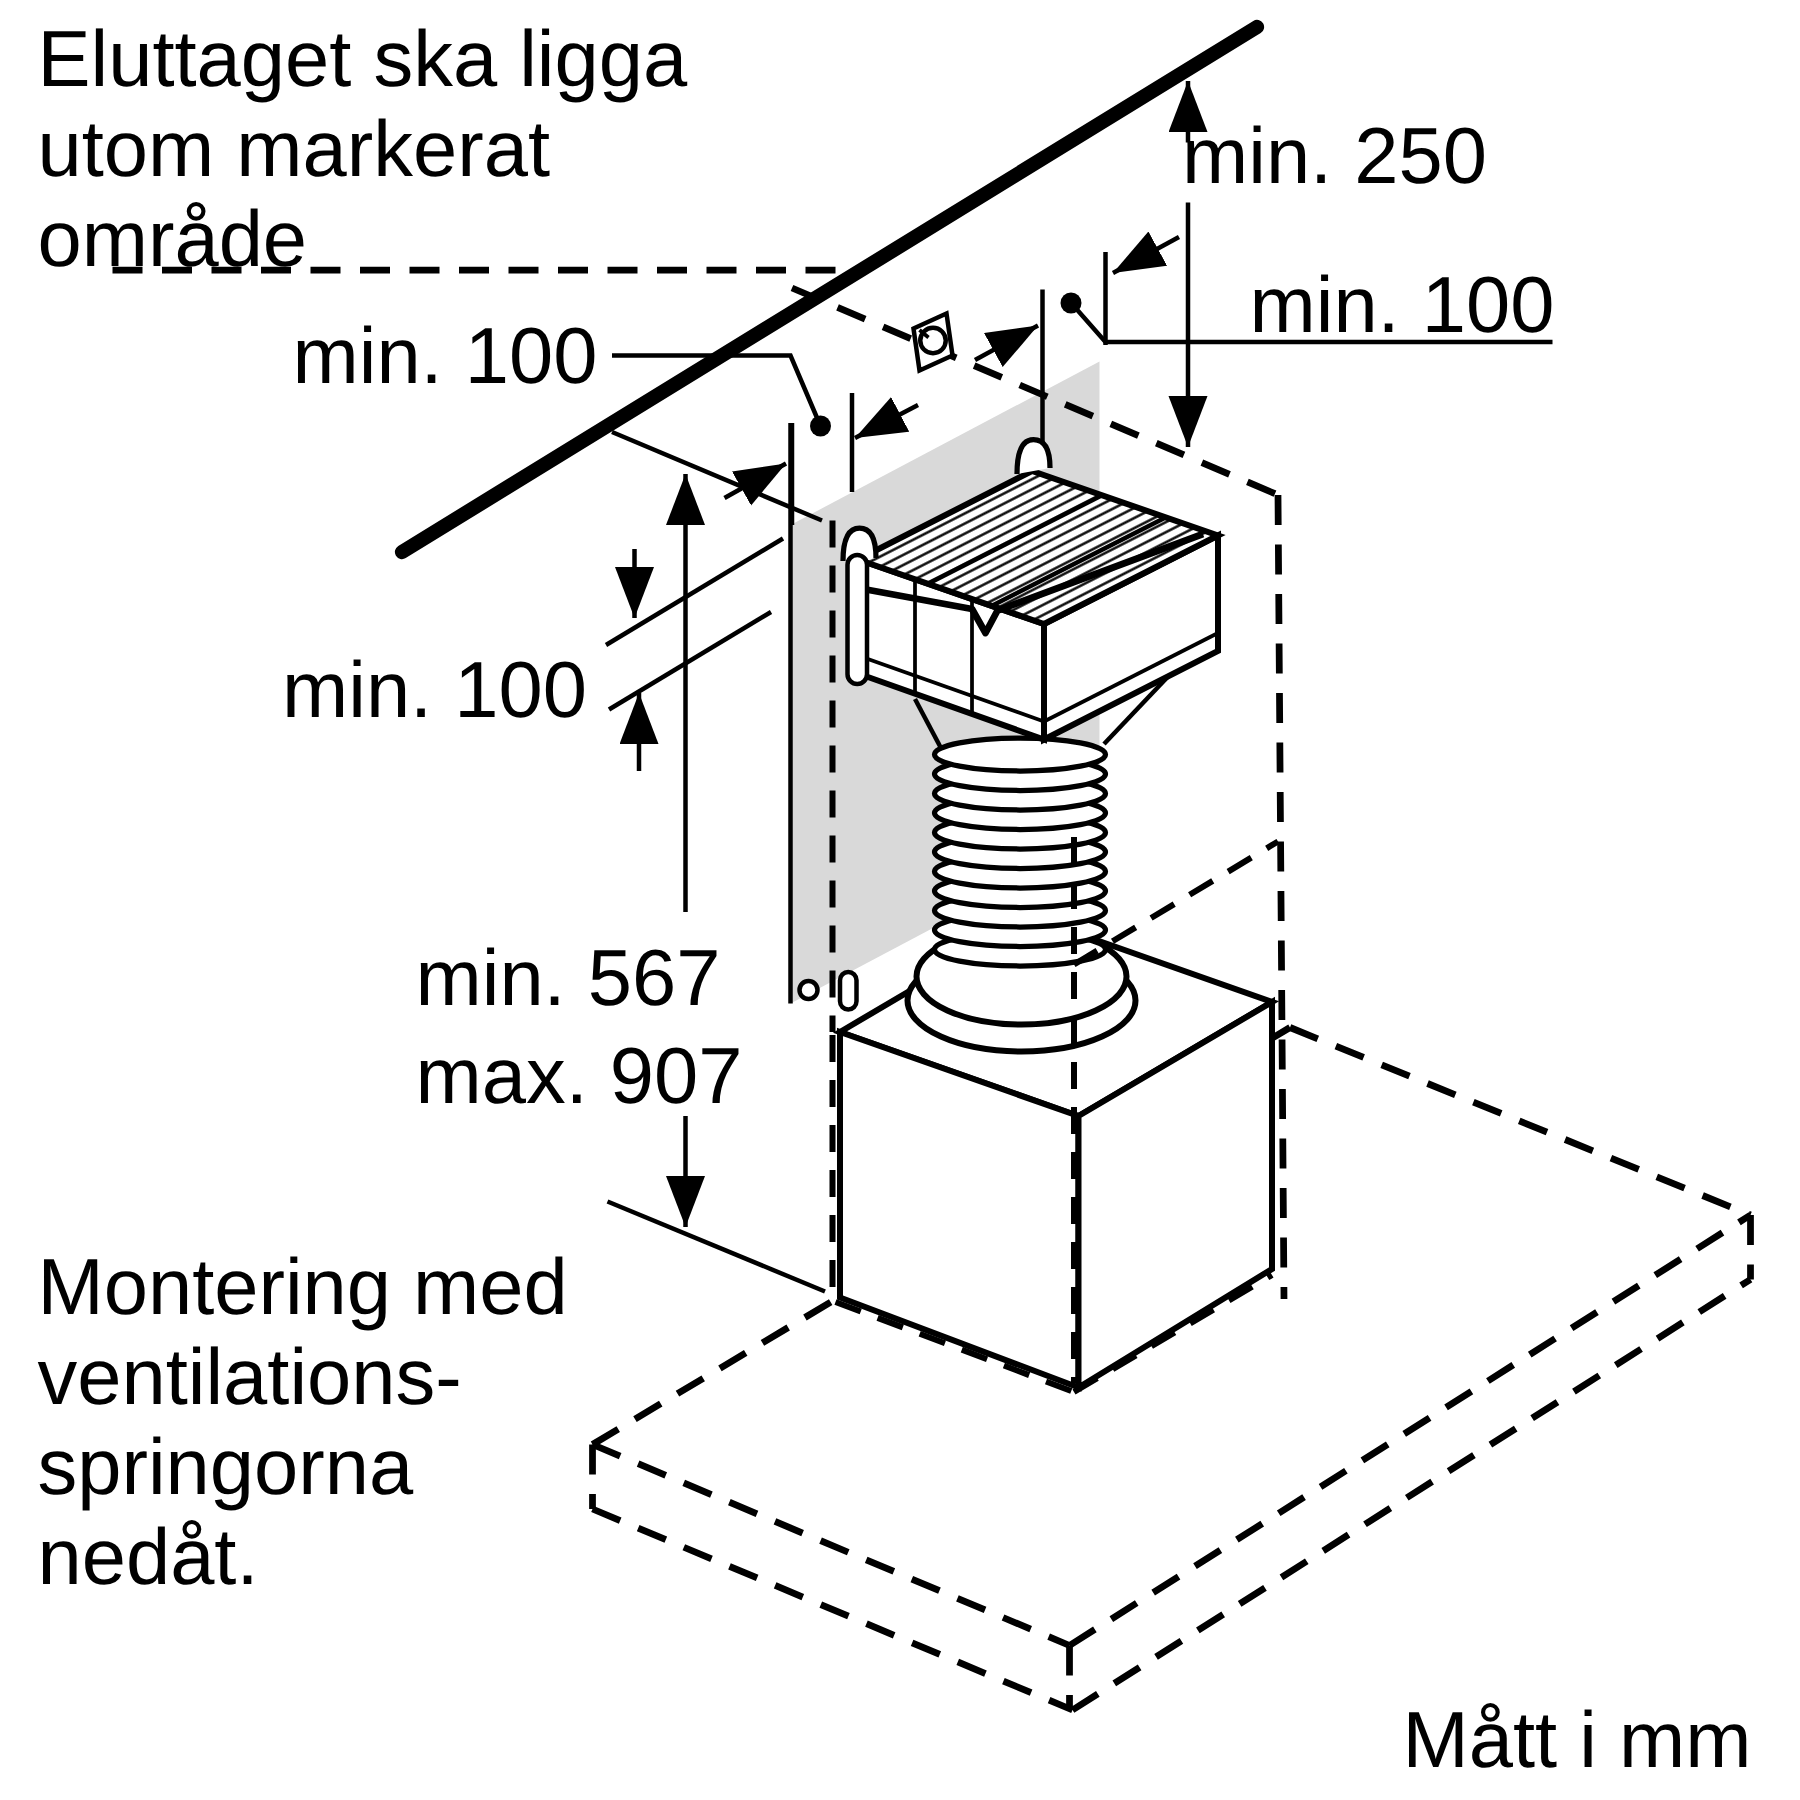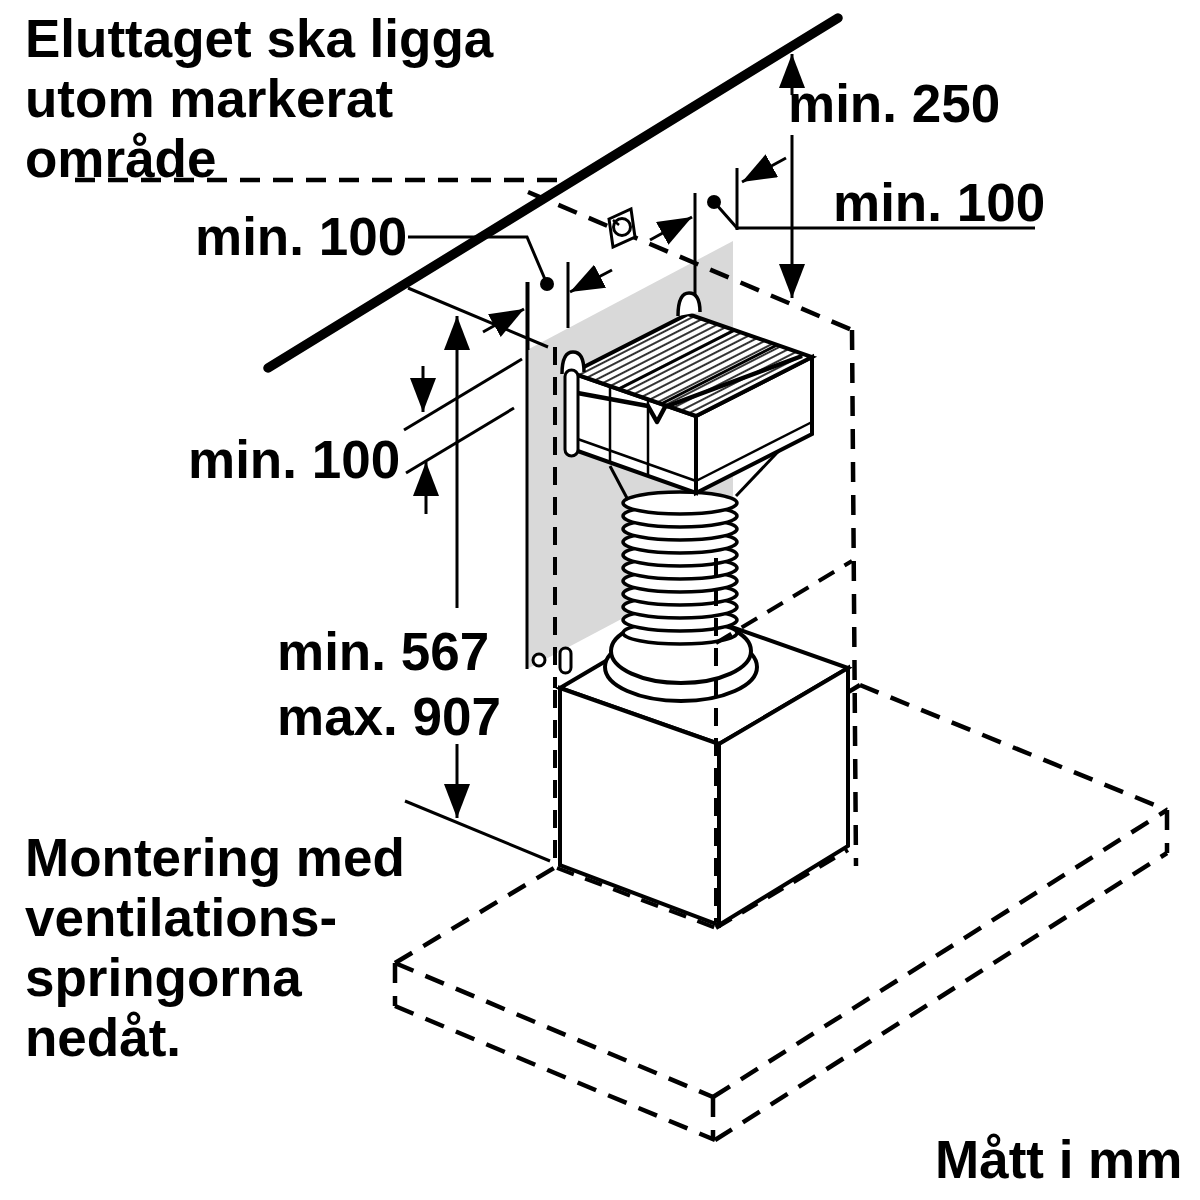--- a/index.html
+++ b/index.html
@@ -1,21 +1,20 @@
 <!DOCTYPE html>
 <html><head>
 <meta charset="utf-8">
 <style>
   html, body { margin: 0; padding: 0; background: #ffffff; }
   .page {
     position: relative;
     width: 1200px; height: 1200px;
     background: #ffffff;
     overflow: hidden;
-    font-weight: bold;
   }
   svg { display: block; }
   .lbl {
     font-family: "Liberation Sans", "DejaVu Sans", sans-serif;
     font-size: 53px;
     fill: #000000;
   }
   .thick  { stroke:#000; stroke-width:9.5; fill:none; stroke-linecap:round; }
   .thin   { stroke:#000; stroke-width:3;   fill:none; }
   .med    { stroke:#000; stroke-width:4;   fill:none; }

